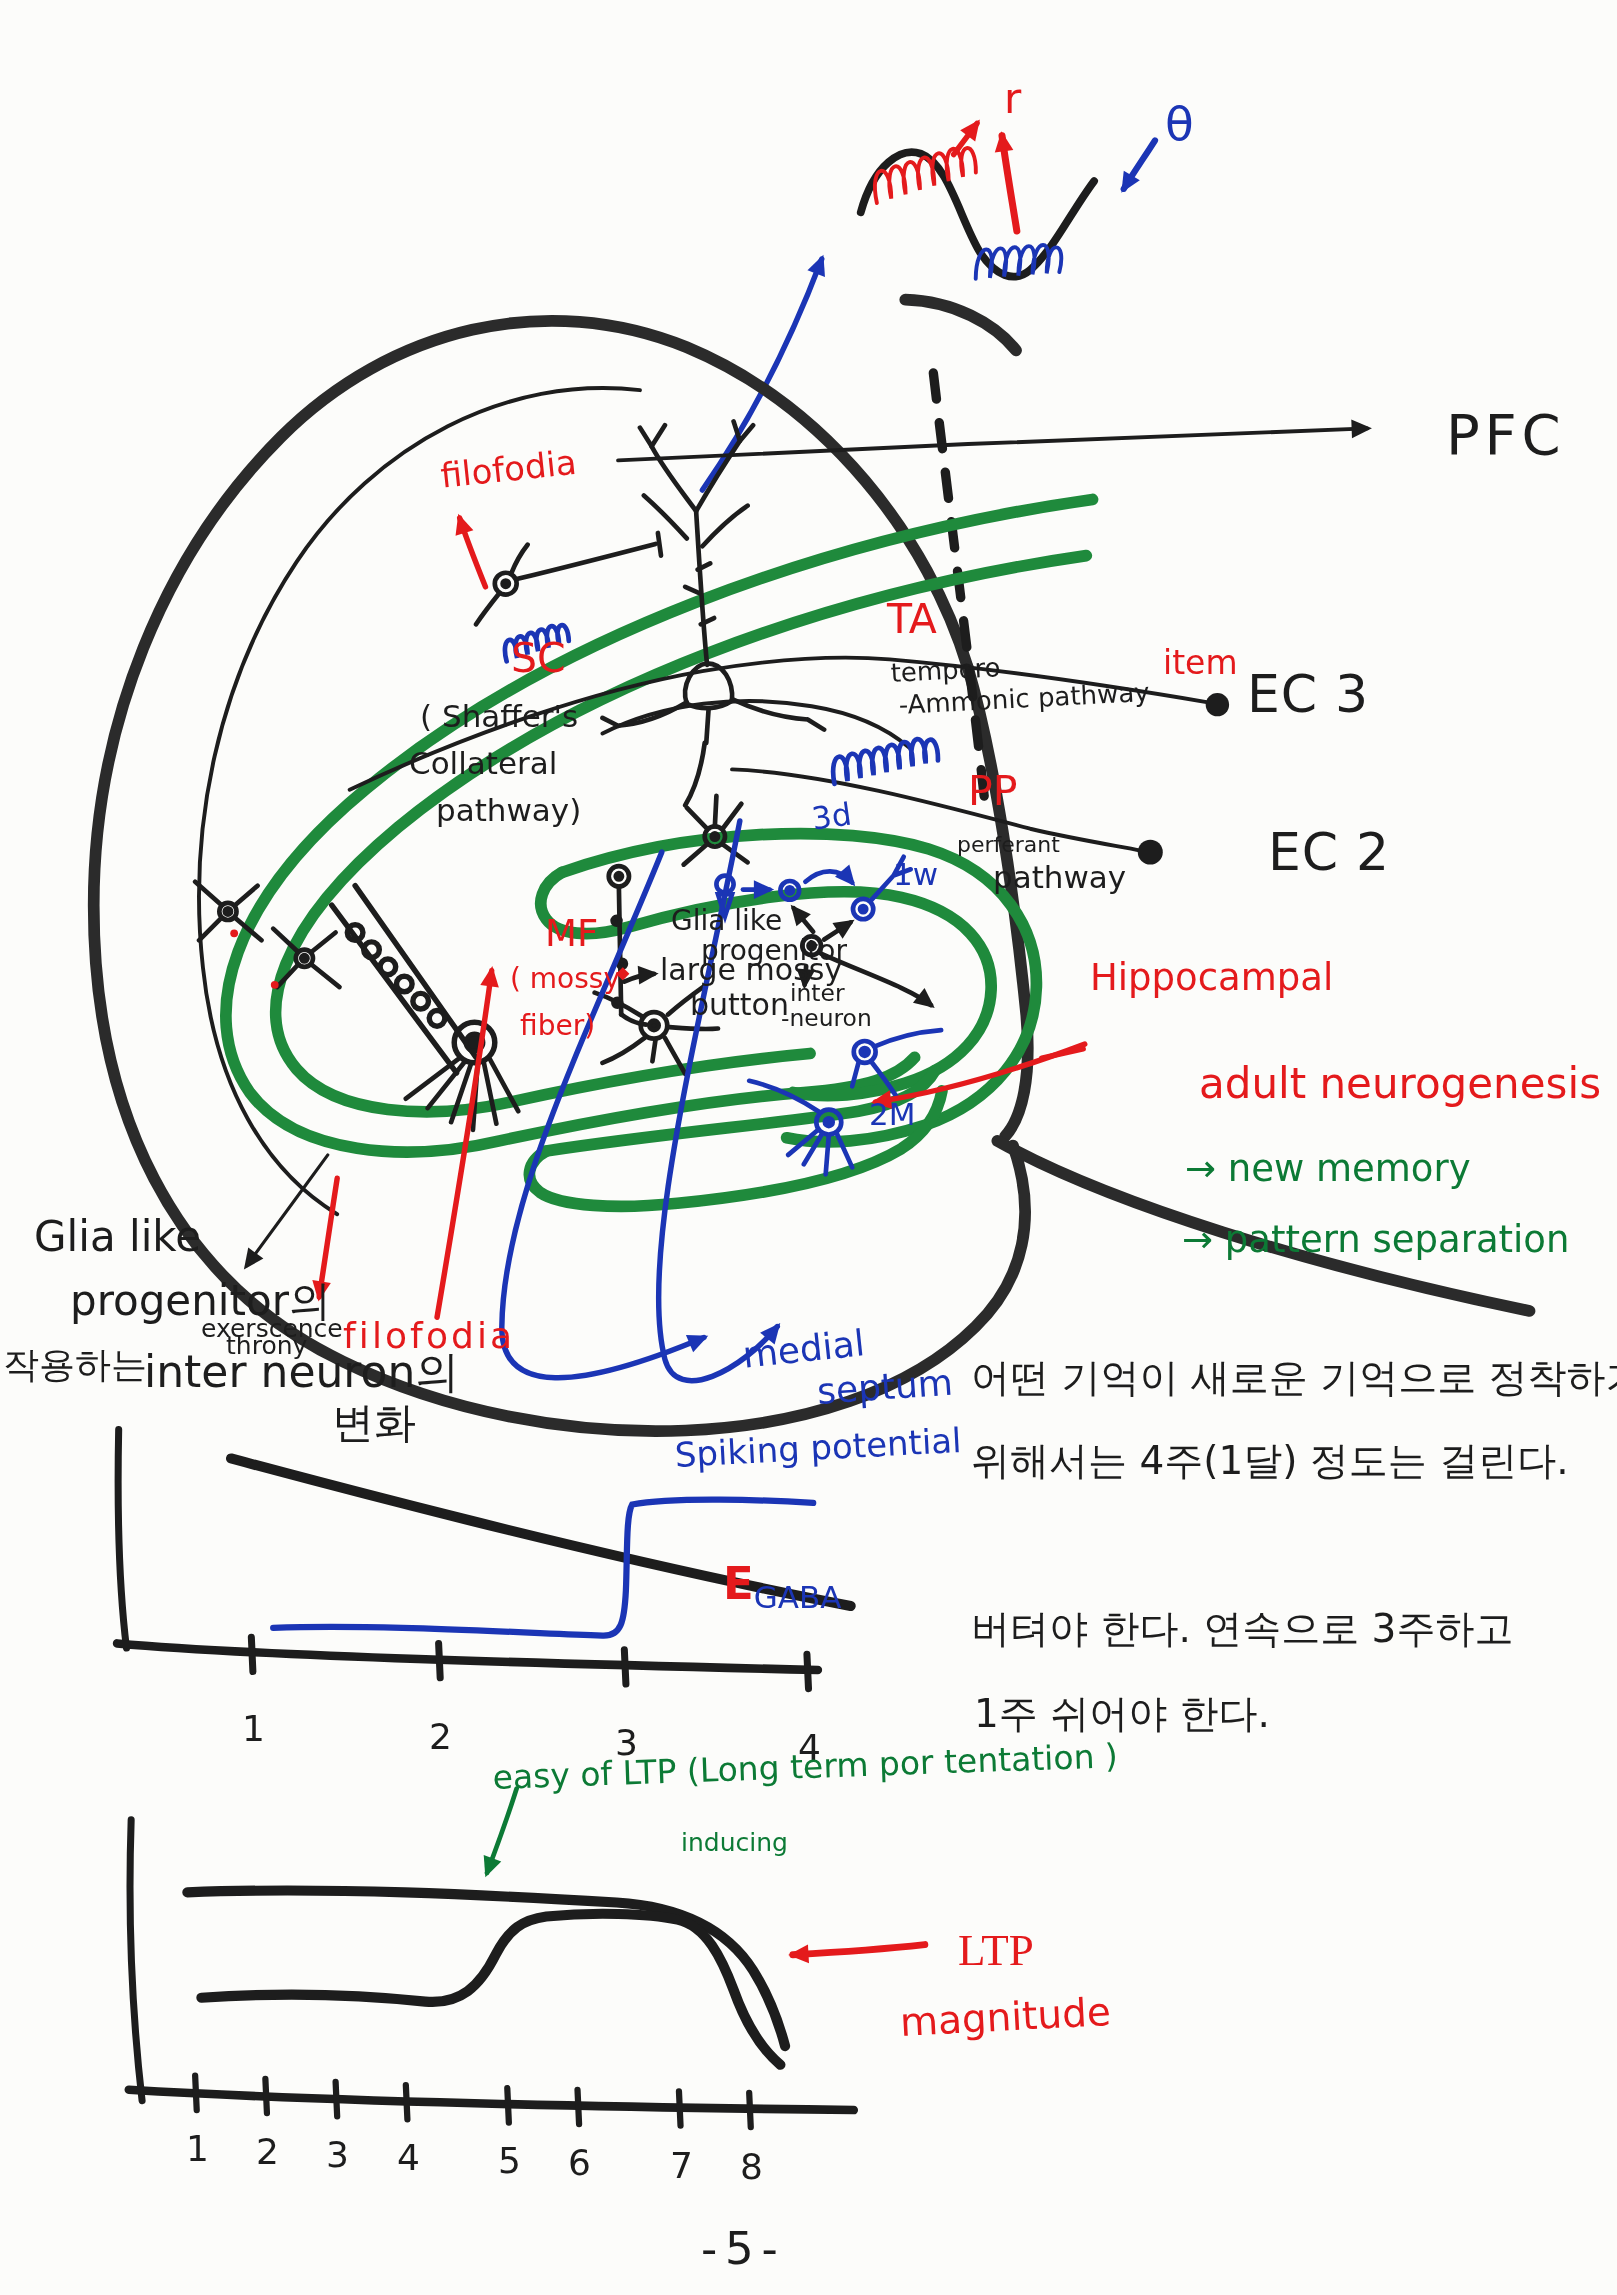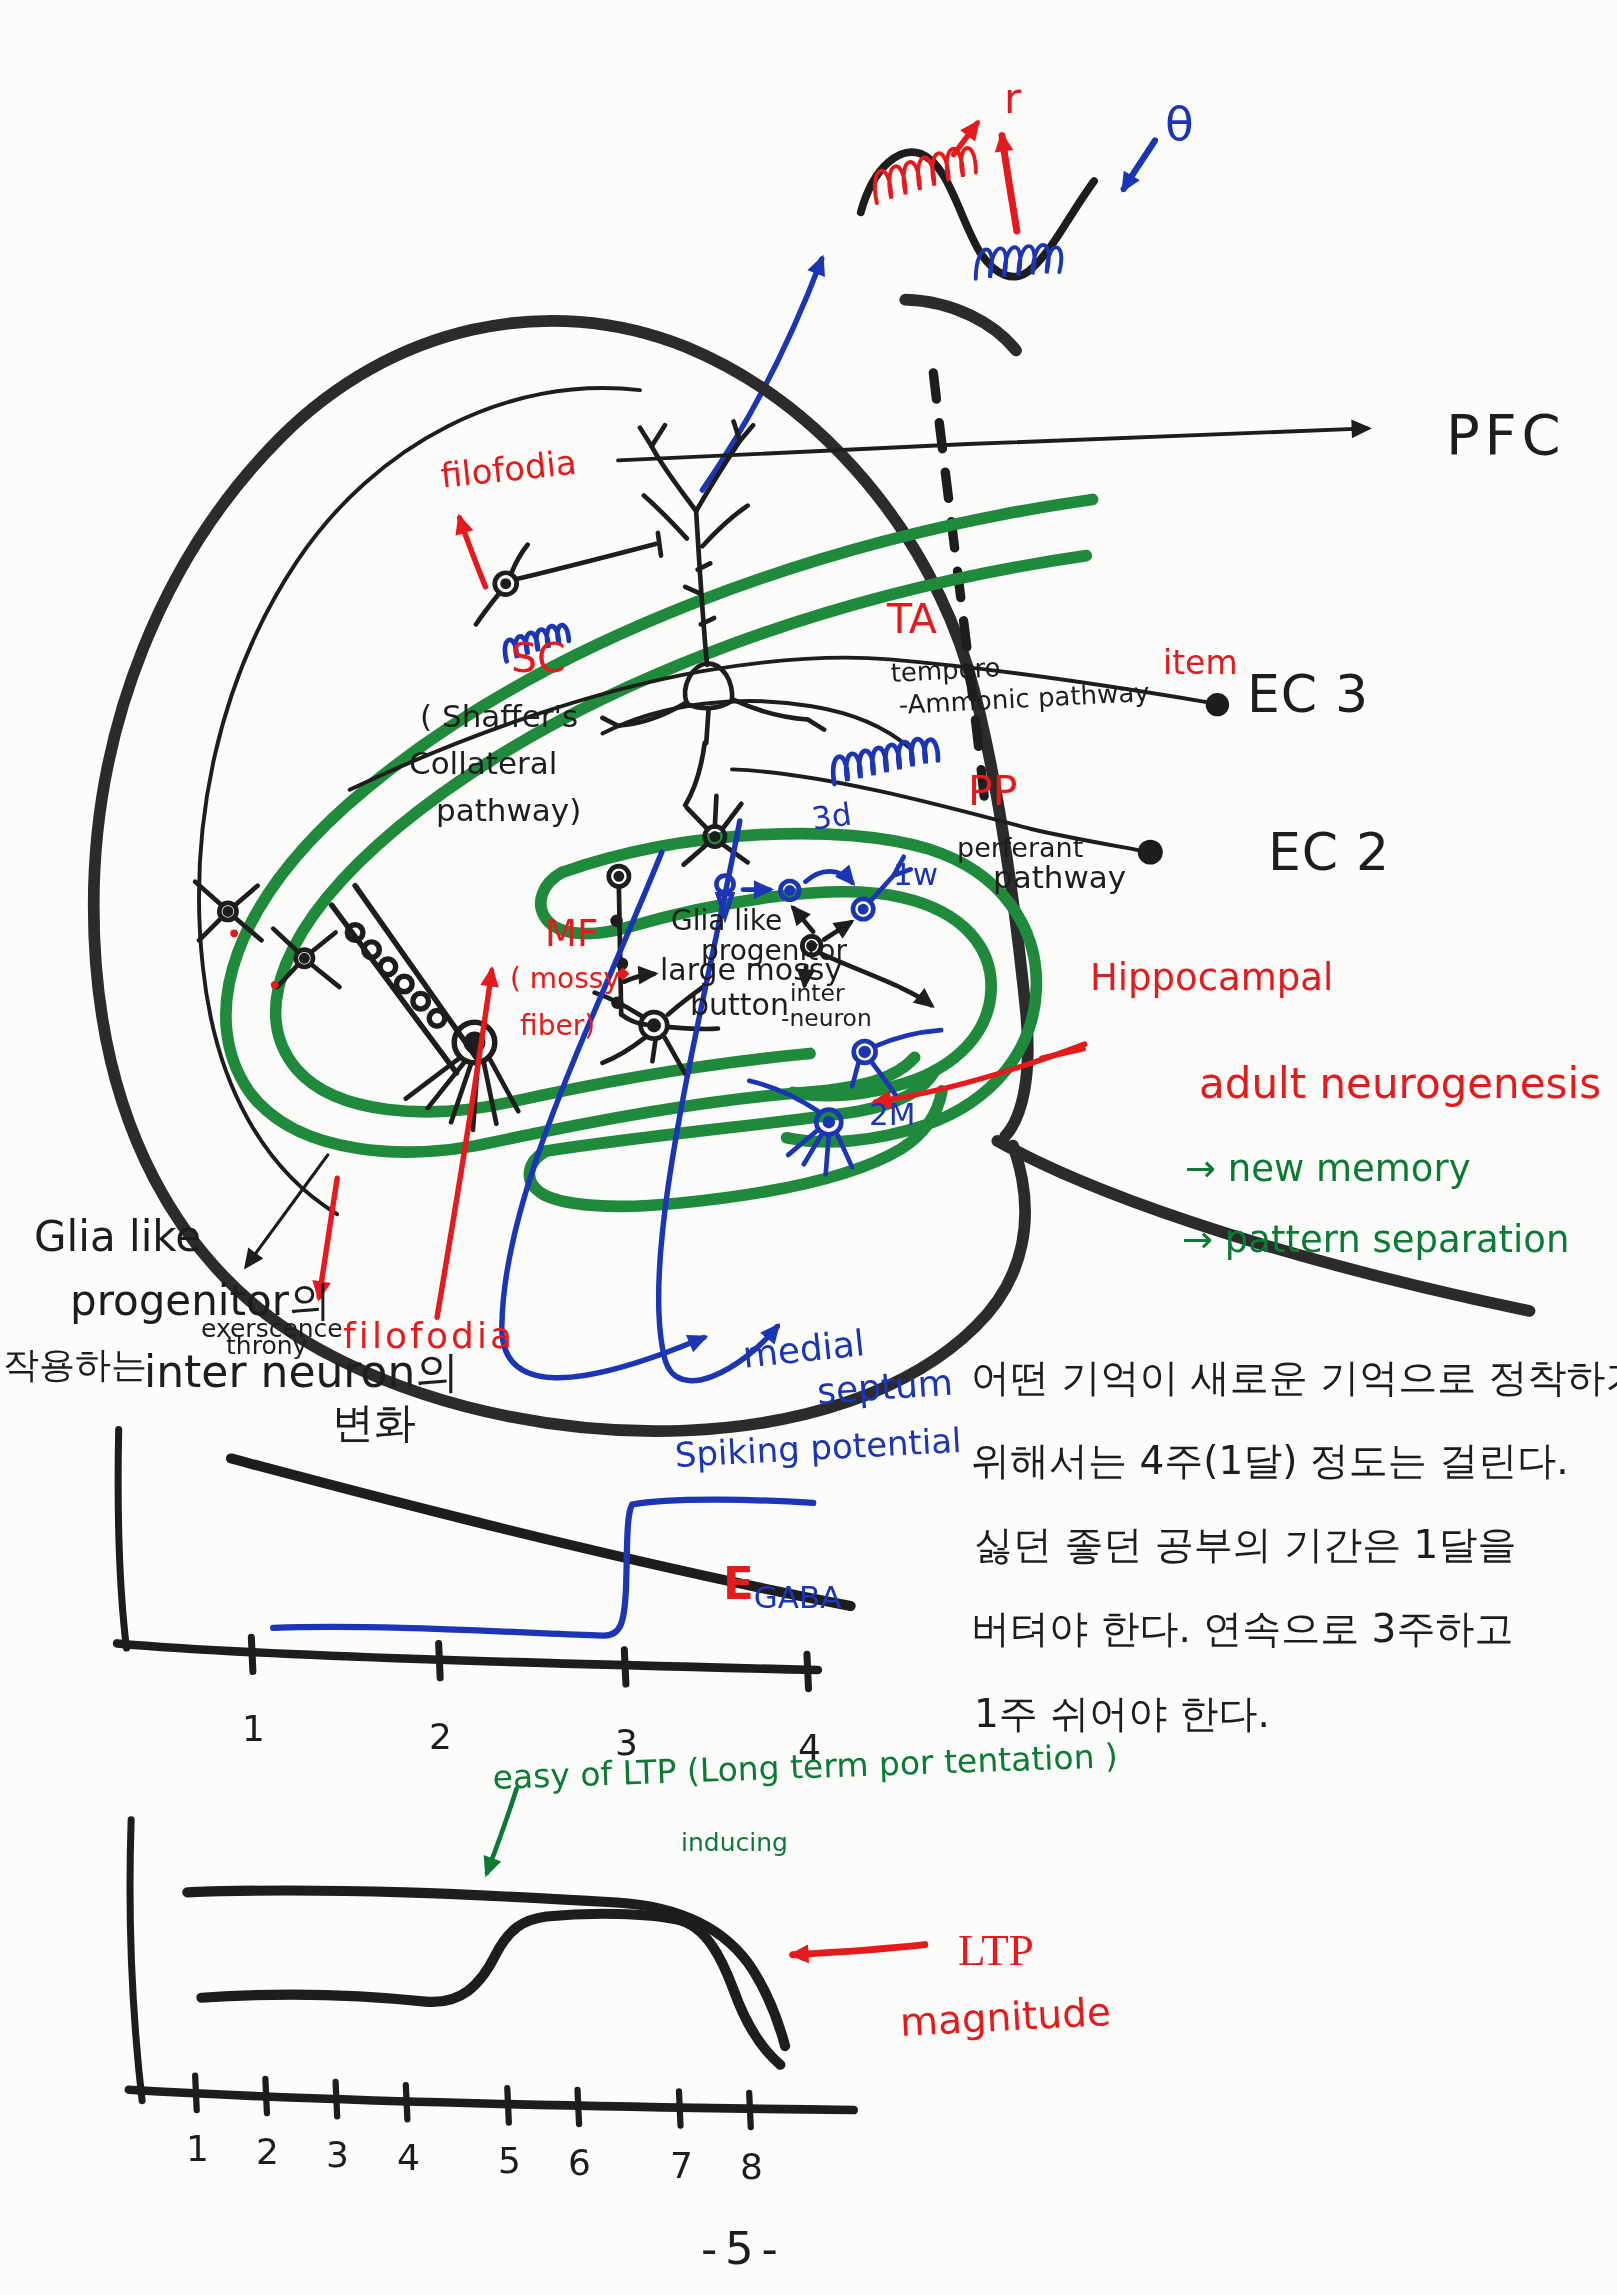--- a/index.html
+++ b/index.html
@@ -200,21 +200,21 @@
 <div class="lbl" style="left:409px;top:748px;font-size:31px;">Collateral</div>
 <div class="lbl" style="left:436px;top:795px;font-size:31px;">pathway)</div>
 
 <div class="lbl red" style="left:887px;top:599px;font-size:41px;">TA</div>
 <div class="lbl" style="left:890px;top:660px;font-size:26px;transform:rotate(-3deg);">temporo</div>
 <div class="lbl" style="left:898px;top:692px;font-size:26px;transform:rotate(-3deg);">-Ammonic pathway</div>
 <div class="lbl red" style="left:1163px;top:646px;font-size:33px;">item</div>
 <div class="lbl hand" style="left:1247px;top:668px;font-size:52px;">EC 3</div>
 
 <div class="lbl red" style="left:968px;top:771px;font-size:41px;">PP</div>
-<div class="lbl" style="left:957px;top:834px;font-size:27px;">perferant</div>
+<div class="lbl" style="left:957px;top:834px;font-size:22px;">perferant</div>
 <div class="lbl" style="left:993px;top:862px;font-size:31px;">pathway</div>
 <div class="lbl hand" style="left:1268px;top:826px;font-size:52px;text-align:right;">EC 2</div>
 
 <div class="lbl red" style="left:545px;top:915px;font-size:37px;">MF</div>
 <div class="lbl red" style="left:510px;top:965px;font-size:28px;">( mossy</div>
 <div class="lbl red" style="left:520px;top:1012px;font-size:28px;">fiber)</div>
 <div class="lbl" style="left:660px;top:955px;font-size:30px;">large mossy</div>
 <div class="lbl" style="left:690px;top:990px;font-size:30px;">button</div>
 <div class="lbl" style="left:671px;top:907px;font-size:28px;">Glia like</div>
 <div class="lbl" style="left:701px;top:937px;font-size:28px;">progenitor</div>
@@ -235,21 +235,20 @@
 <div class="lbl" style="left:144px;top:1350px;font-size:44px;">inter neuron의</div>
 <div class="lbl" style="left:332px;top:1402px;font-size:42px;">변화</div>
 <div class="lbl" style="left:226px;top:1285px;font-size:25px;margin-top:48px;">throny</div>
 <div class="lbl" style="left:201px;top:1316px;font-size:25px;">exerscence</div>
 <div class="lbl red" style="left:343px;top:1318px;font-size:36px;letter-spacing:3.1px;">filofodia</div>
 <div class="lbl blue" style="left:741px;top:1338px;font-size:36px;transform:rotate(-6deg);">medial</div>
 <div class="lbl blue" style="left:816px;top:1374px;font-size:36px;transform:rotate(-4deg);">septum</div>
 
 <div class="lbl" style="left:971px;top:1358px;font-size:39px;">어떤 기억이 새로운 기억으로 정착하기</div>
 <div class="lbl" style="left:971px;top:1441px;font-size:39px;">위해서는 4주(1달) 정도는 걸린다.</div>
-<div class="lbl" style="left:974px;top:1525px;font-size:39px;">싫던 좋던 공부의 기간은 1달을</div>
 <div class="lbl" style="left:971px;top:1609px;font-size:39px;">버텨야 한다. 연속으로 3주하고</div>
 <div class="lbl" style="left:974px;top:1694px;font-size:39px;">1주 쉬어야 한다.</div>
 
 <div class="lbl blue" style="left:674px;top:1438px;font-size:34px;transform:rotate(-3deg);">Spiking potential</div>
 <div class="lbl" style="left:723px;top:1561px;">
   <span class="red" style="font-size:45px;font-weight:bold;">E</span><span class="blue" style="font-size:31px;vertical-align:-9.4px;">GABA</span>
 </div>
 <div class="tick" style="left:242px;top:1708px;">1</div>
 <div class="tick" style="left:429px;top:1716px;">2</div>
 <div class="tick" style="left:615px;top:1722px;">3</div>

